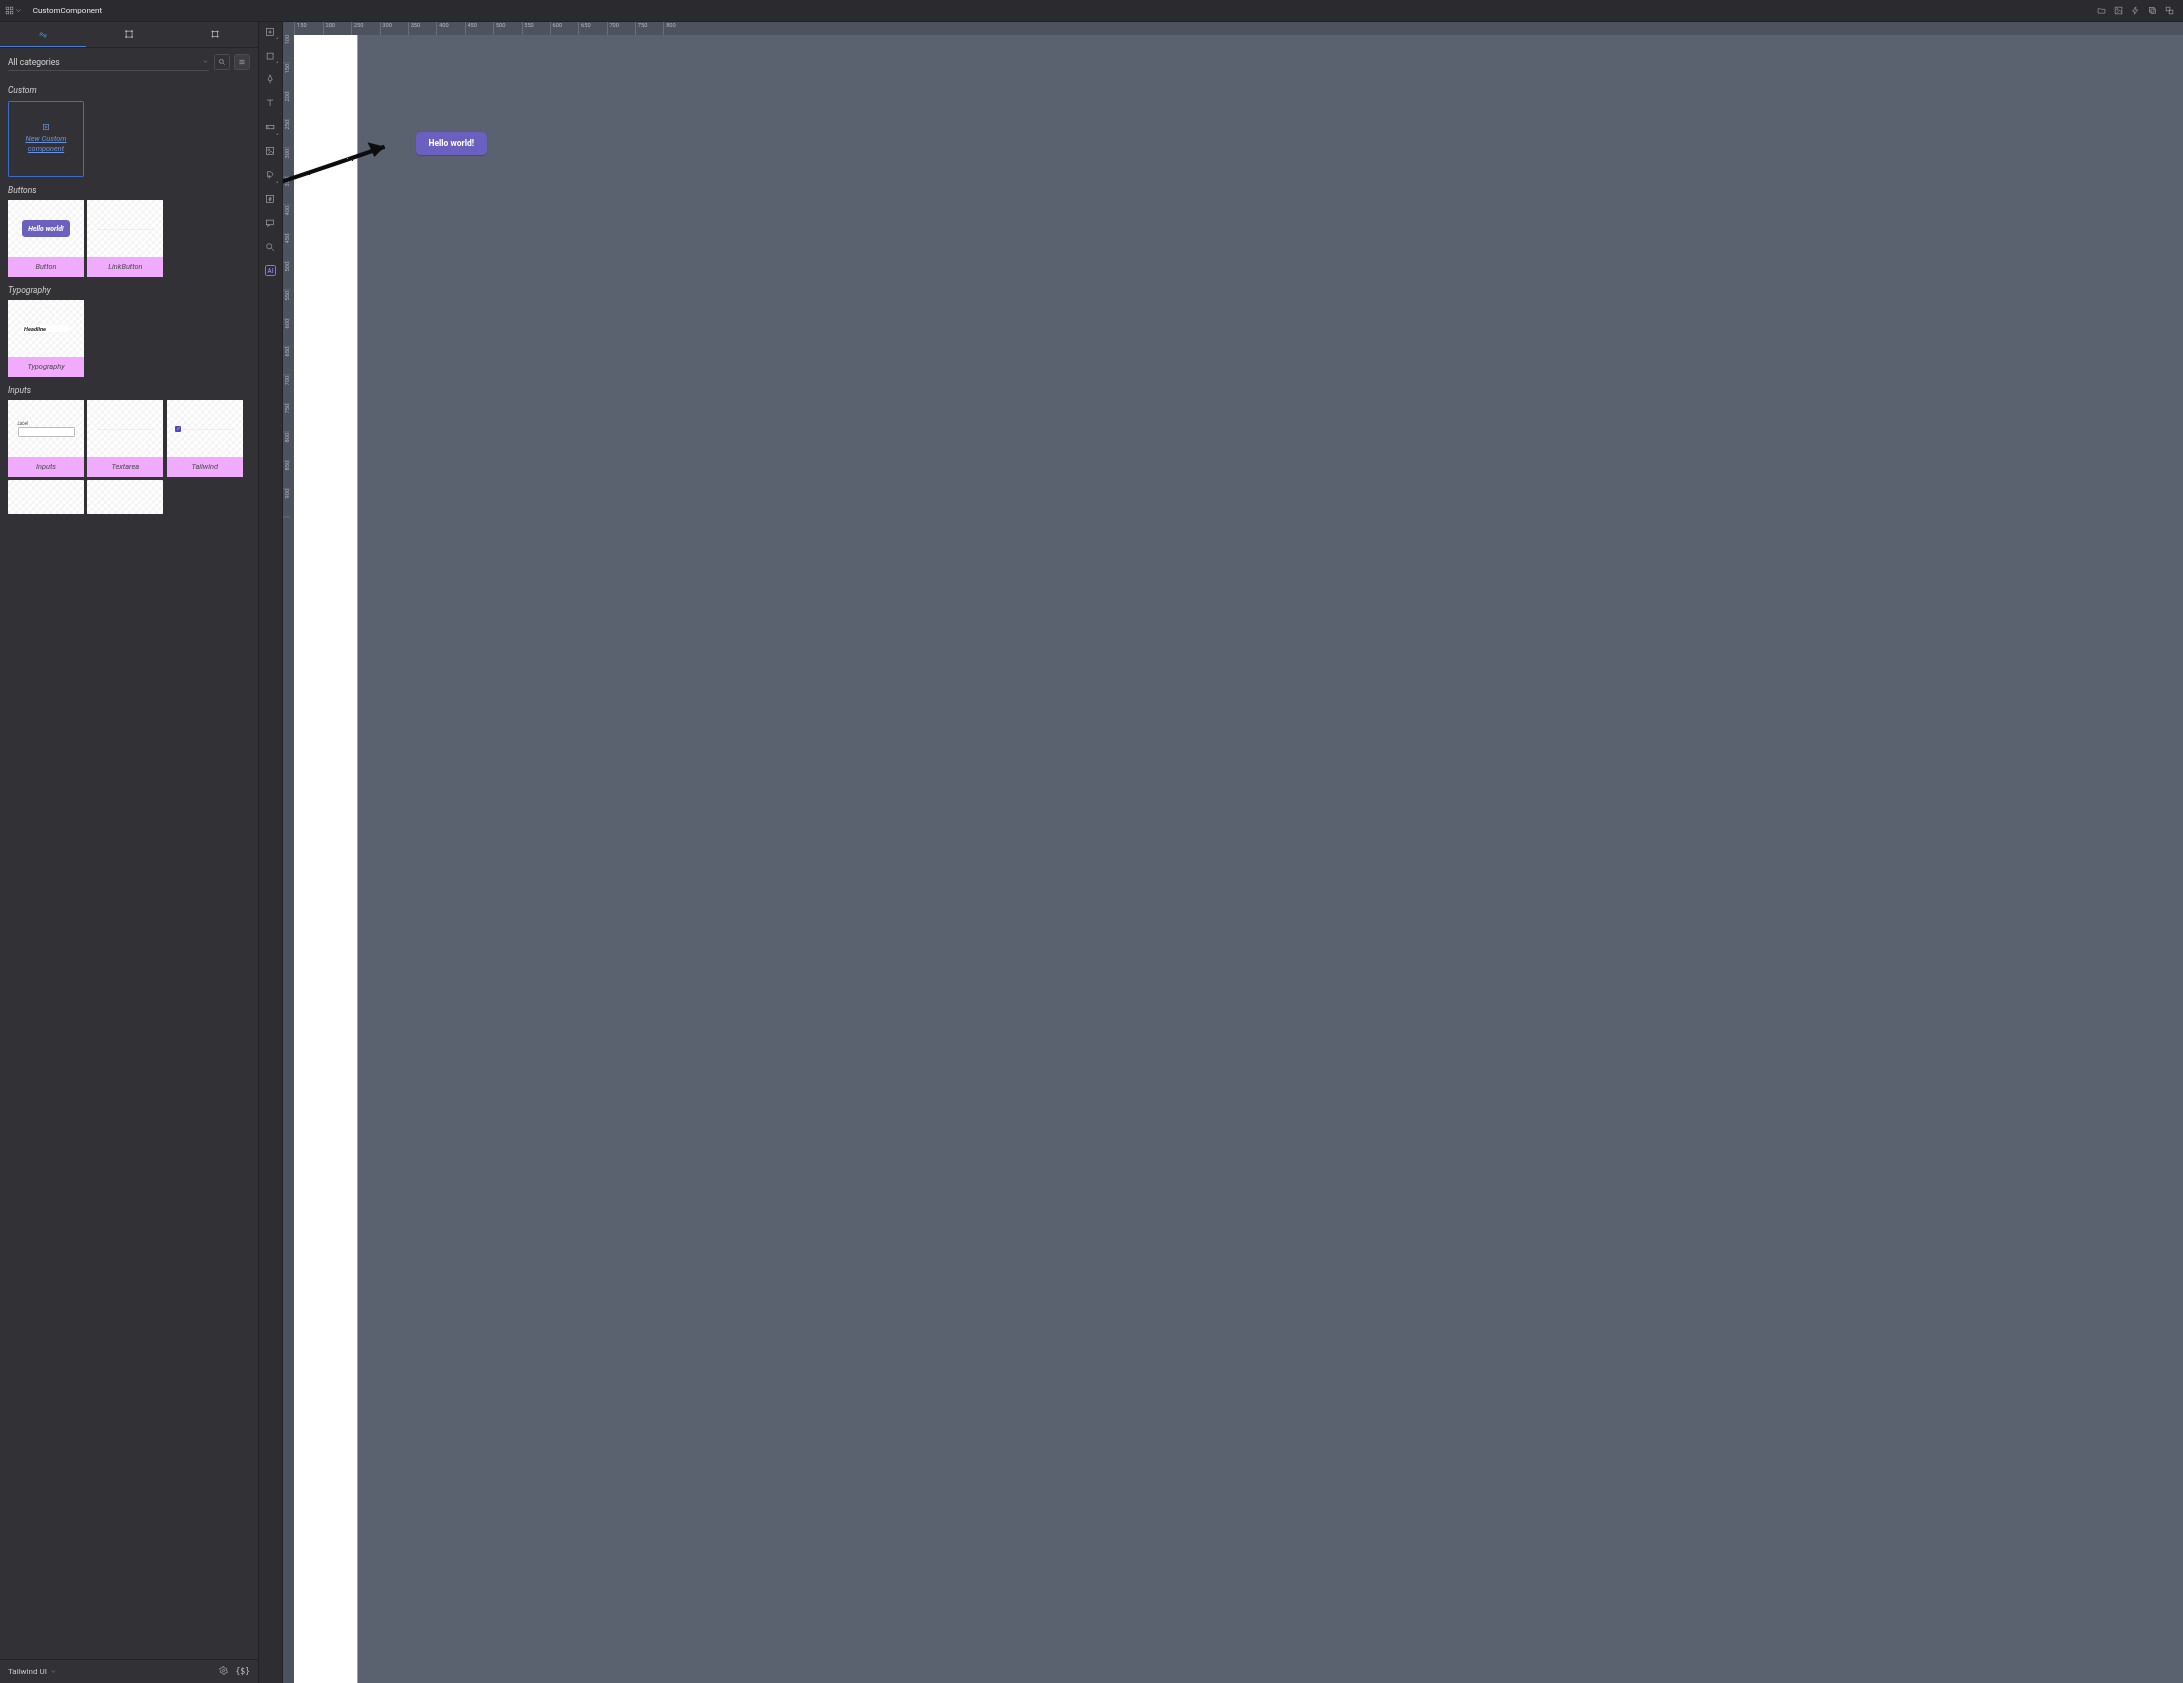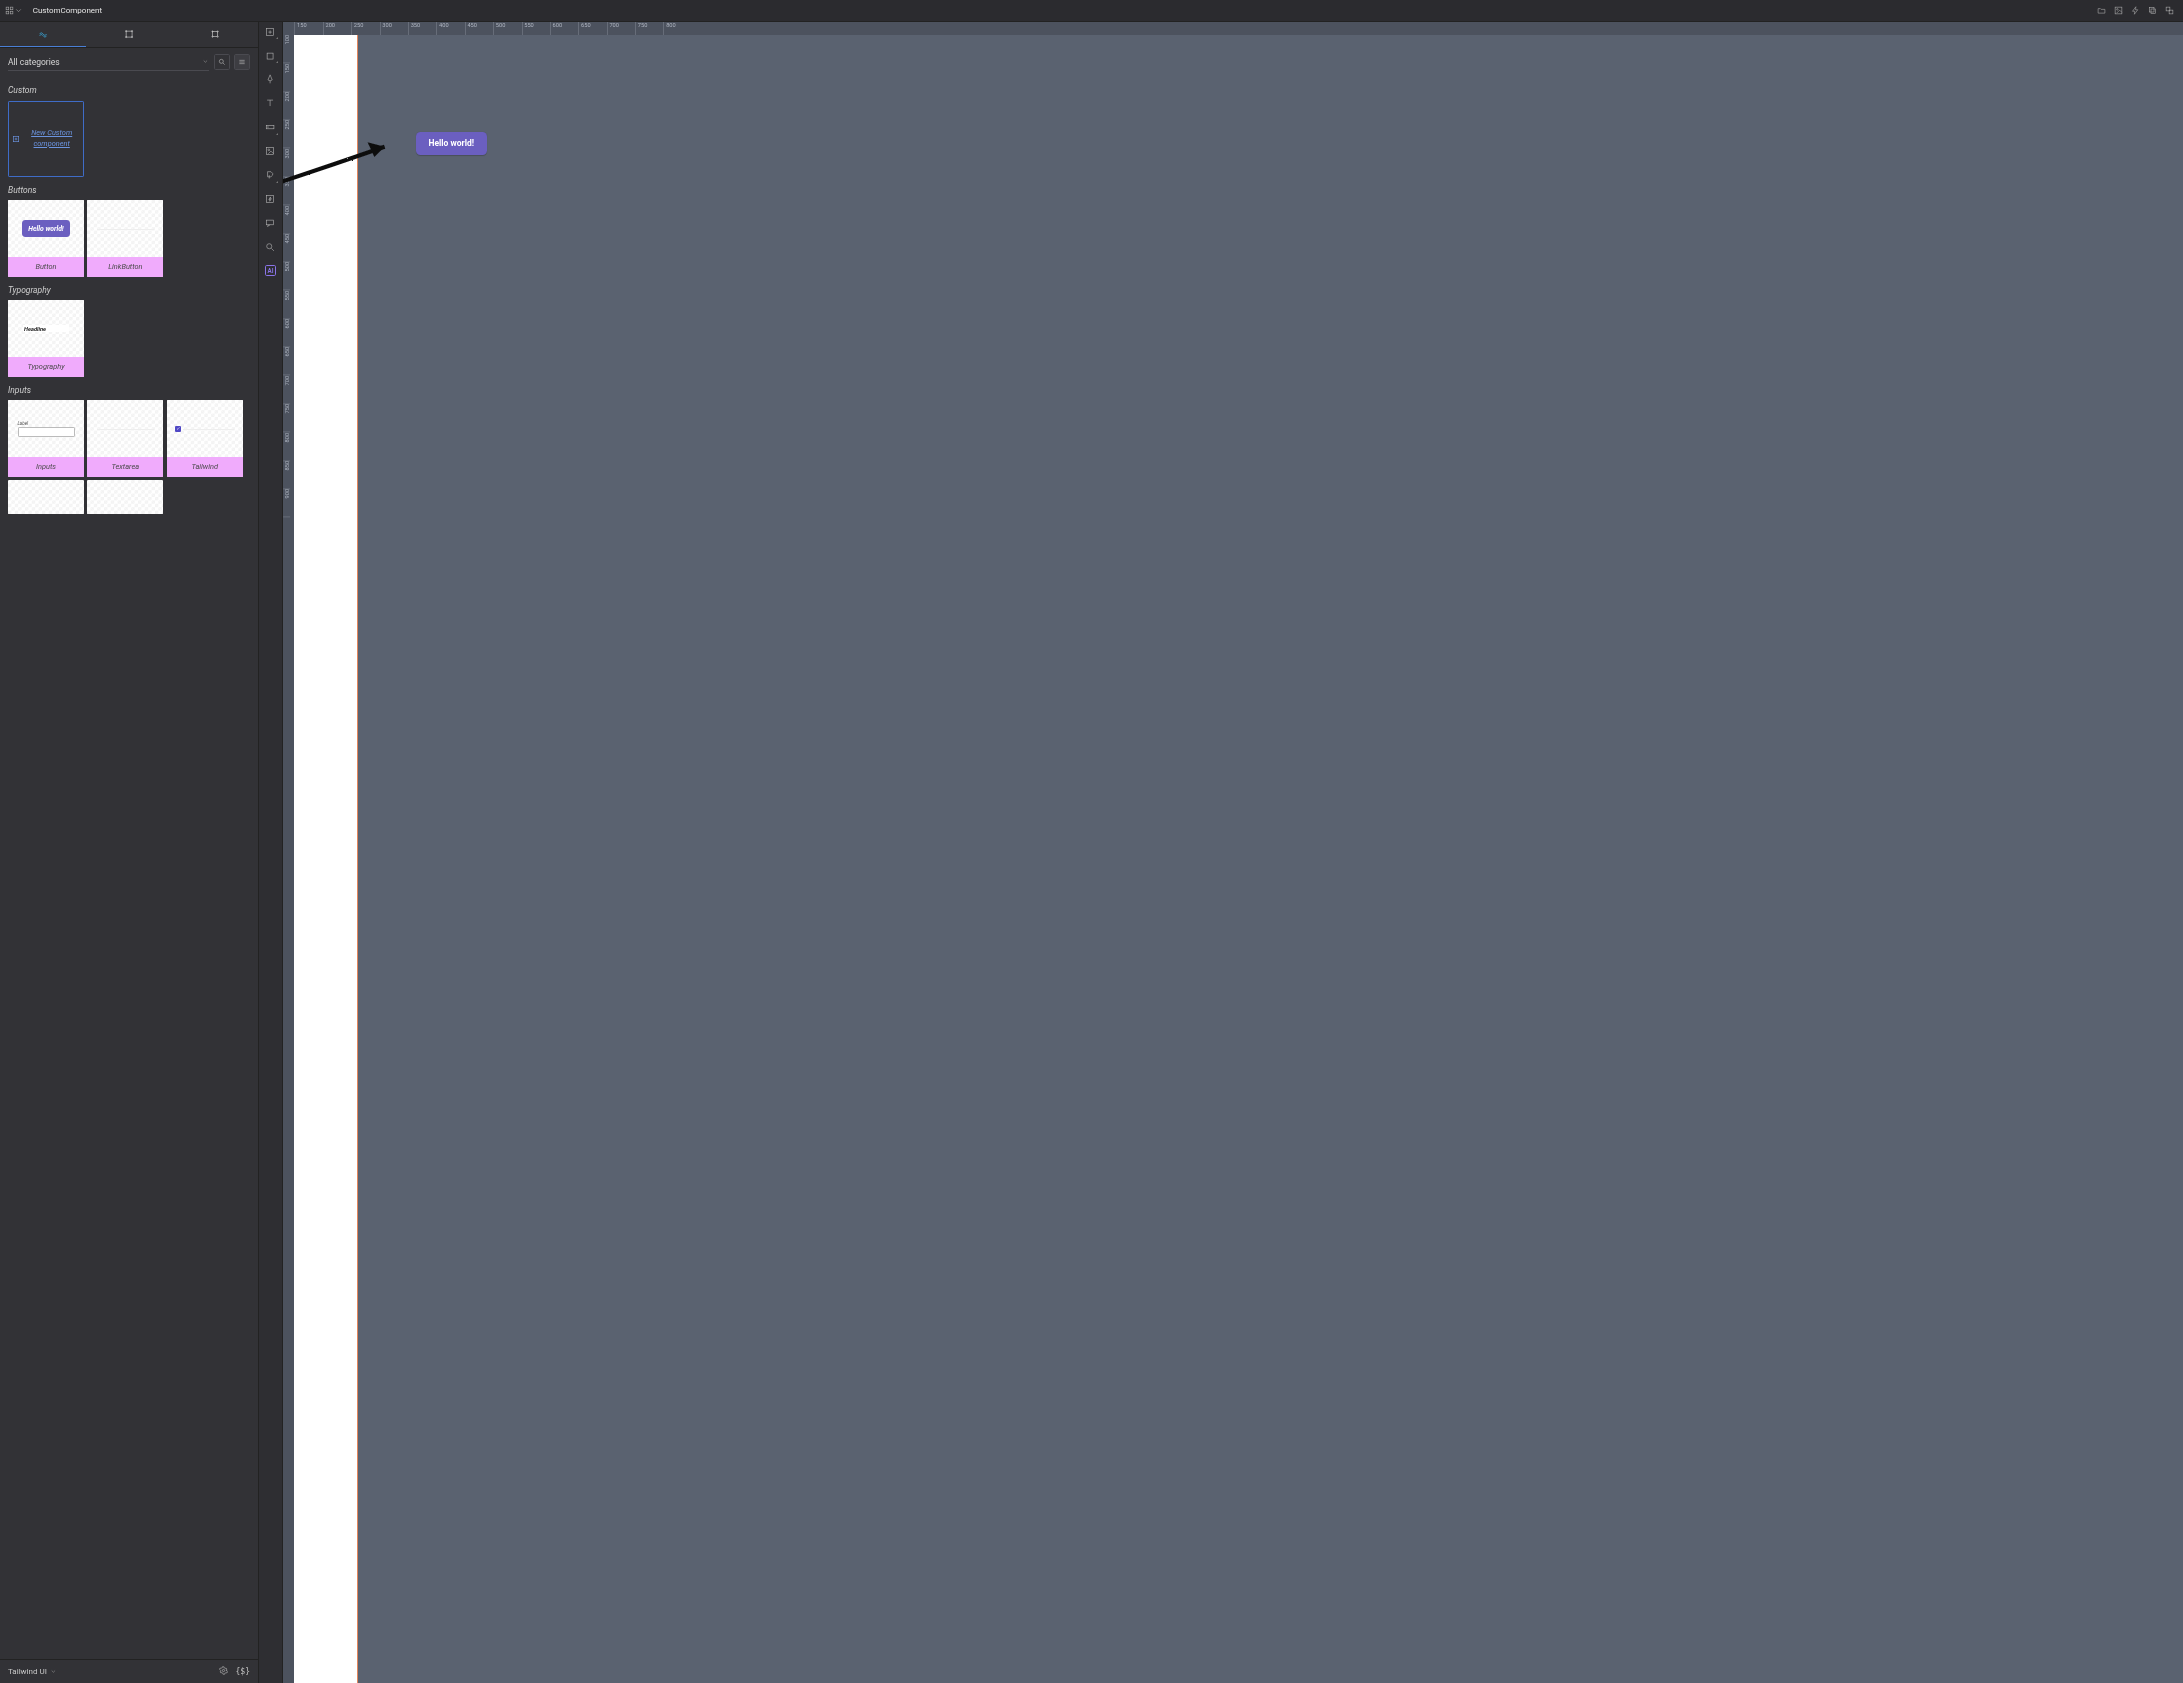--- a/index.html
+++ b/index.html
@@ -84,21 +84,21 @@
 
   .panel-scroll { flex:1; overflow-y: auto; padding: 2.3px 8px 5.7px 8px; font-style: italic; }
 
   .section-title { font-size: 8.5px; color: #cfcfcf; margin: 8px 0 5.7px 0; }
 
   .add-card {
     width: 76px; height: 76px;
     border: 0.6px solid #3f6cc7;
     border-radius: 1.1px;
     display: flex; align-items: center; justify-content: center;
-    flex-direction: row;
+    flex-direction: column;
     gap: 3.4px;
     cursor: pointer;
   }
   .add-card .plus-ic { width:8px; height:8px; }
   .add-card a {
     color: #6b94e0;
     text-decoration: underline;
     font-size: 7.4px;
     text-align: center;
     line-height: 1.4;

